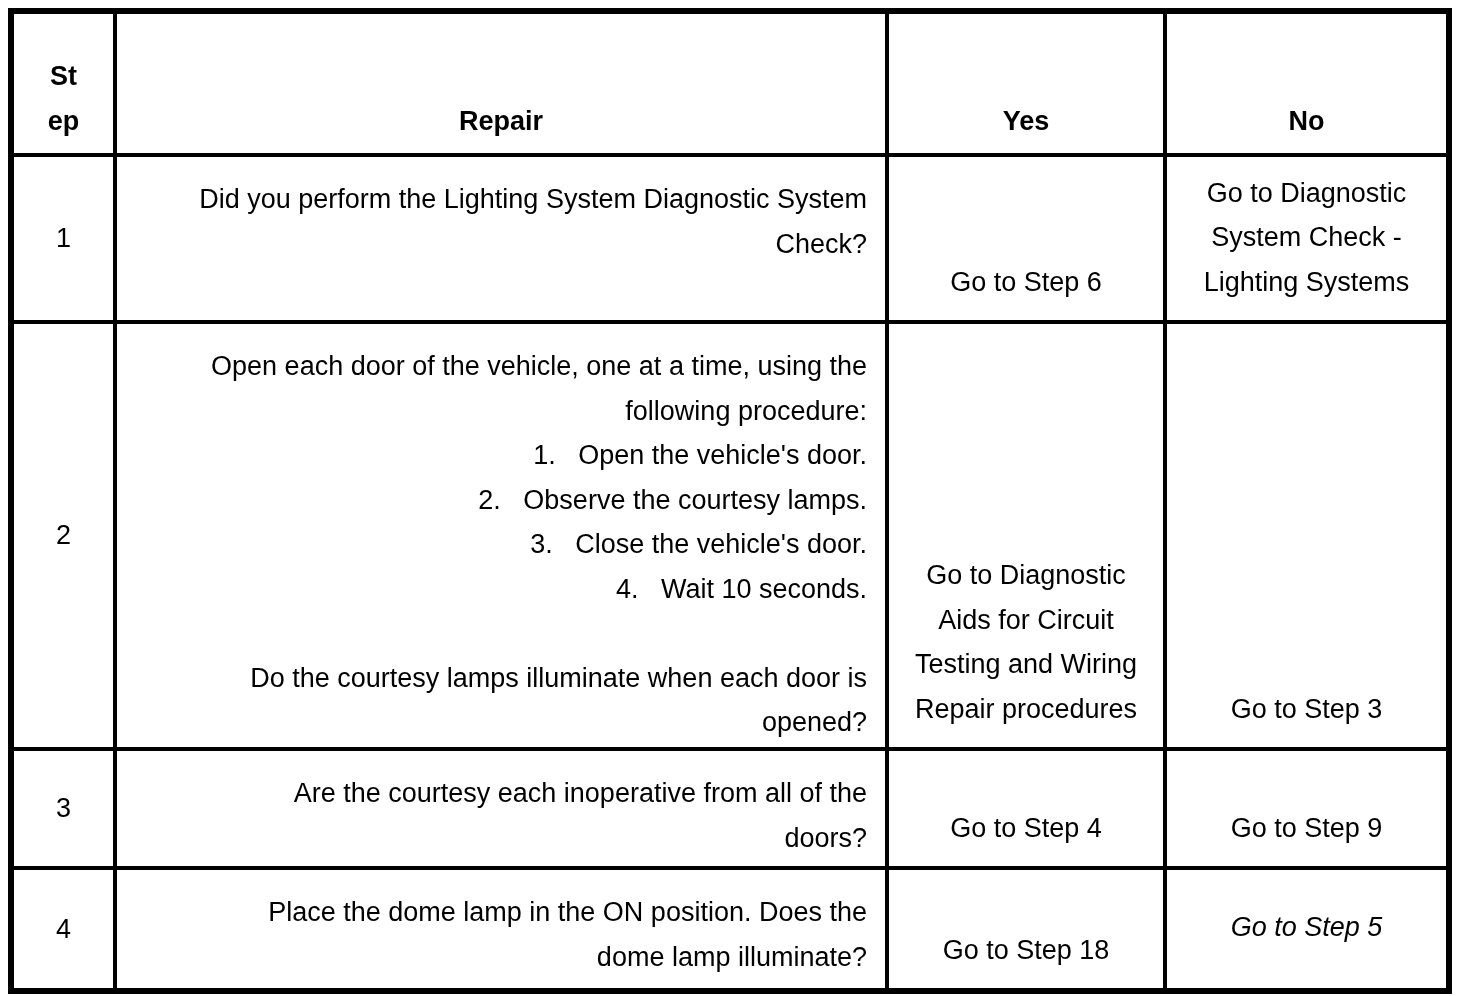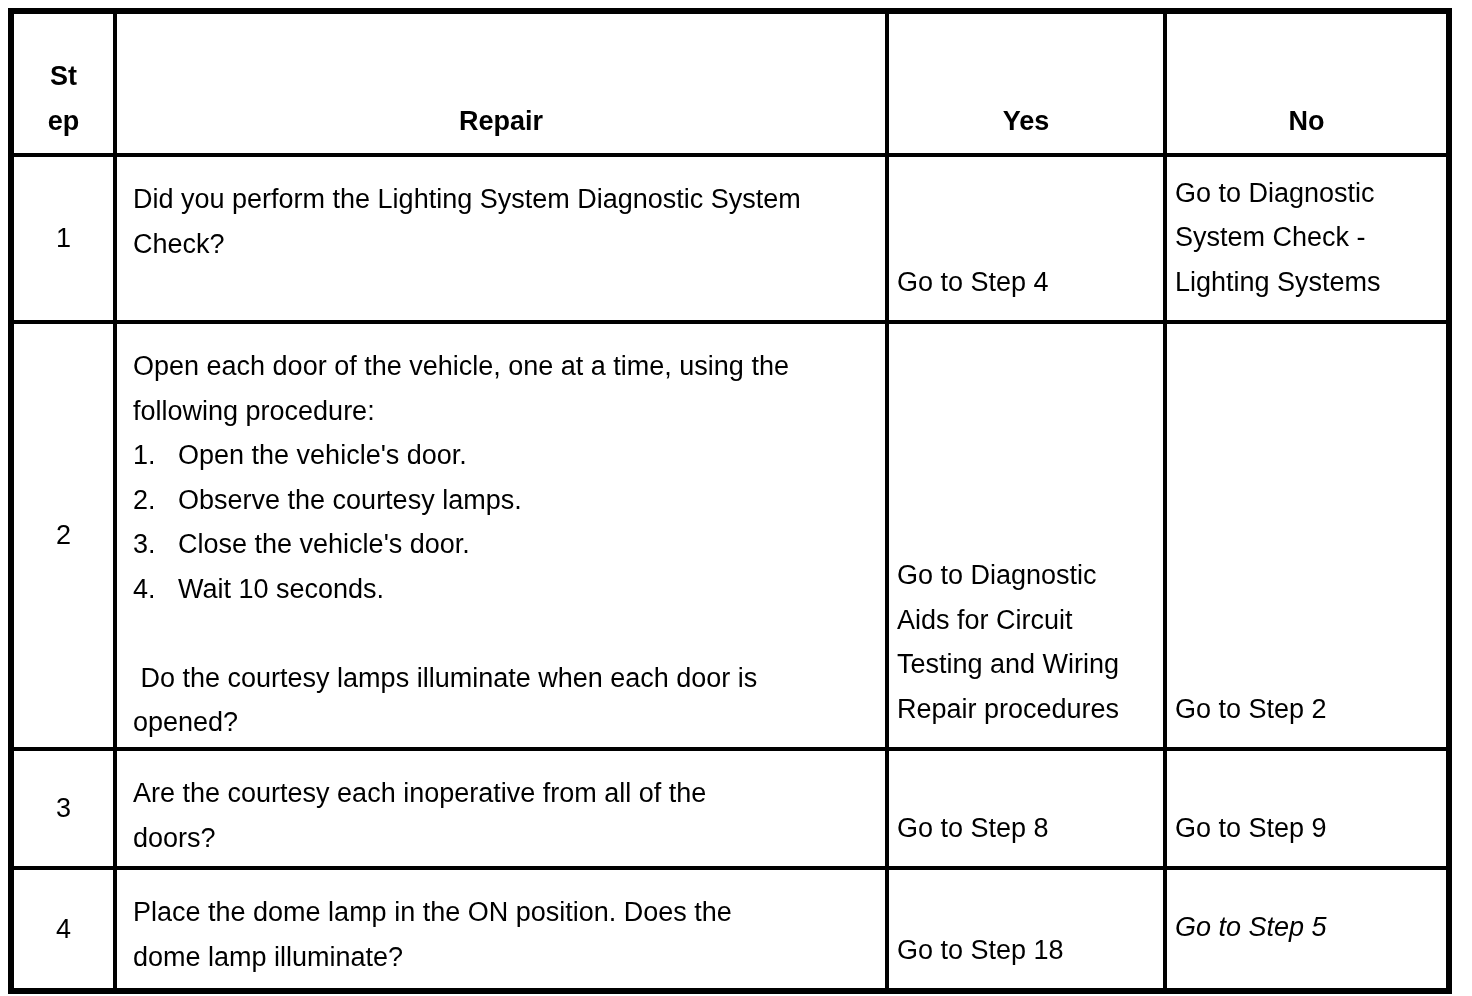--- a/index.html
+++ b/index.html
@@ -50,26 +50,27 @@
     vertical-align: bottom;
     padding: 0 4px 10px 4px;
     white-space: pre-line;
   }
   td.step {
     text-align: center;
     vertical-align: middle;
     padding: 0;
   }
   td.action {
-    text-align: left;
+    text-align: right;
     vertical-align: top;
     padding: 20px 18px 0 16px;
     white-space: pre-wrap;
   }
   td.decision {
+    text-align: center;
     vertical-align: bottom;
     padding: 0 8px 16px 8px;
     white-space: pre-line;
   }
   td.decision.v-middle {
     vertical-align: middle;
     padding-bottom: 4px;
     font-style: italic;
   }
 </style>
@@ -91,49 +92,49 @@
 ep</th>
       <th class="hdr">Repair</th>
       <th class="hdr">Yes</th>
       <th class="hdr">No</th>
     </tr>
 
     <tr class="r-1">
       <td class="step">1</td>
       <td class="action">Did you perform the Lighting System Diagnostic System
 Check?</td>
-      <td class="decision">Go to Step 4</td>
+      <td class="decision">Go to Step 6</td>
       <td class="decision">Go to Diagnostic
 System Check -
 Lighting Systems</td>
     </tr>
 
     <tr class="r-2">
       <td class="step">2</td>
       <td class="action">Open each door of the vehicle, one at a time, using the
 following procedure:
 1.   Open the vehicle's door.
 2.   Observe the courtesy lamps.
 3.   Close the vehicle's door.
 4.   Wait 10 seconds.
 
  Do the courtesy lamps illuminate when each door is
 opened?</td>
       <td class="decision">Go to Diagnostic
 Aids for Circuit
 Testing and Wiring
 Repair procedures</td>
-      <td class="decision">Go to Step 2</td>
+      <td class="decision">Go to Step 3</td>
     </tr>
 
     <tr class="r-3">
       <td class="step">3</td>
       <td class="action">Are the courtesy each inoperative from all of the
 doors?</td>
-      <td class="decision">Go to Step 8</td>
+      <td class="decision">Go to Step 4</td>
       <td class="decision">Go to Step 9</td>
     </tr>
 
     <tr class="r-4">
       <td class="step">4</td>
       <td class="action">Place the dome lamp in the ON position. Does the
 dome lamp illuminate?</td>
       <td class="decision">Go to Step 18</td>
       <td class="decision v-middle">Go to Step 5</td>
     </tr>

